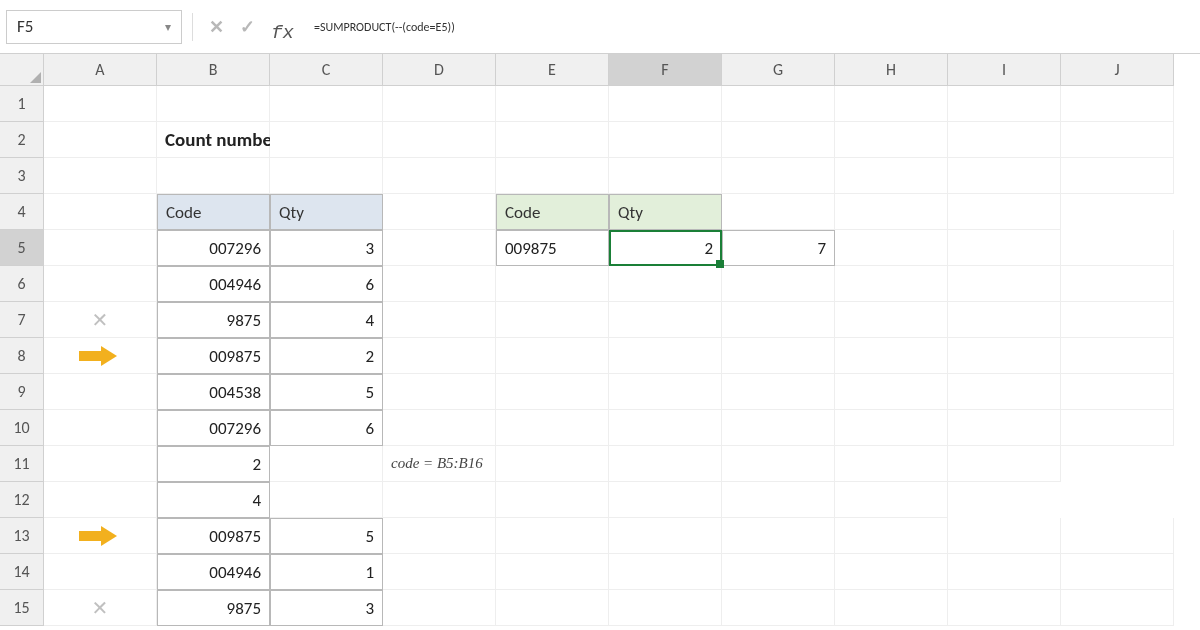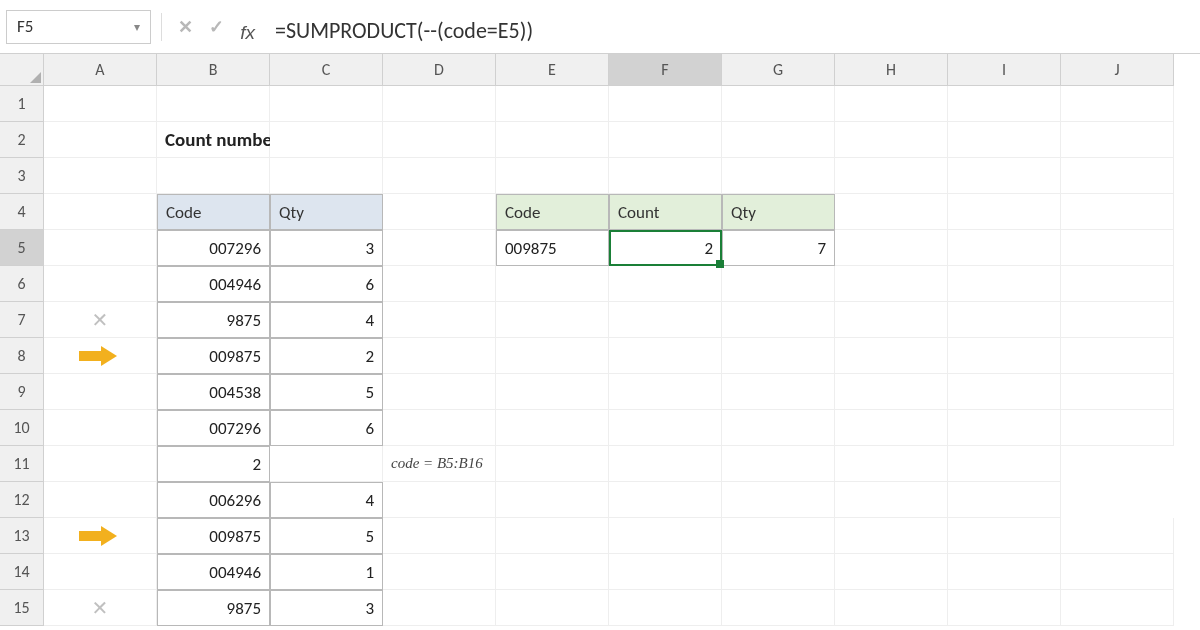--- a/index.html
+++ b/index.html
@@ -14,21 +14,21 @@
   }
   .formula-bar {
     display: flex;
     align-items: center;
     height: 54px;
     border-bottom: 1px solid #d0d0d0;
     background: #fff;
     padding: 0 6px;
   }
   .name-box {
-    width: 145px;
+    width: 176px;
     height: 34px;
     border: 1px solid #ccc;
     display: flex;
     align-items: center;
     padding: 0 10px;
     font-size: 17px;
     color: #333;
     background: #fff;
     justify-content: space-between;
   }
@@ -49,31 +49,31 @@
     padding: 0 6px;
   }
   .fb-icon {
     color: #b8b8b8;
     font-size: 18px;
     font-weight: bold;
   }
   .fx-icon {
     font-style: italic;
     color: #555;
-    font-family: Liberation Sans, sans-serif;
+    font-family: Liberation Mono, monospace;
     font-size: 19px;
     margin-top: 12px;
   }
   .formula-input {
     flex: 1;
     height: 34px;
     display: flex;
-    align-items: flex-end;
+    align-items: center;
     padding: 0 14px;
-    font-size: 22px;
+    font-size: 12px;
     color: #333;
     border: none;
     outline: none;
     font-family: Calibri, Arial, sans-serif;
   }
   .sheet-wrap {
     position: relative;
     overflow: hidden;
     height: calc(630px - 54px);
   }
@@ -303,23 +303,20 @@
           <span>Code</span>
         </div>
       <div class="cell left tbl1-h">
           <span>Qty</span>
         </div>
       <div class="cell"></div>
       <div class="cell left tbl2-h">
           <span>Code</span>
         </div>
       <div class="cell left tbl2-h">
-          <span>Count</span>
-        </div>
-      <div class="cell left tbl2-h">
           <span>Qty</span>
         </div>
       <div class="cell"></div>
       <div class="cell"></div>
       <div class="cell"></div>
     </div>
 
     <div class="row">
       <div class="row-h sel">5</div>
       <div class="cell center"></div>
@@ -452,23 +449,20 @@
       <div class="cell"></div>
       <div class="cell"></div>
       <div class="cell"></div>
       <div class="cell"></div>
     </div>
 
     <div class="row">
       <div class="row-h">12</div>
       <div class="cell center"></div>
       <div class="cell right tbl1-c">
-          <span>006296</span>
-        </div>
-      <div class="cell right tbl1-c">
           <span>4</span>
         </div>
       <div class="cell"></div>
       <div class="cell"></div>
       <div class="cell"></div>
       <div class="cell"></div>
       <div class="cell"></div>
       <div class="cell"></div>
     </div>
 

